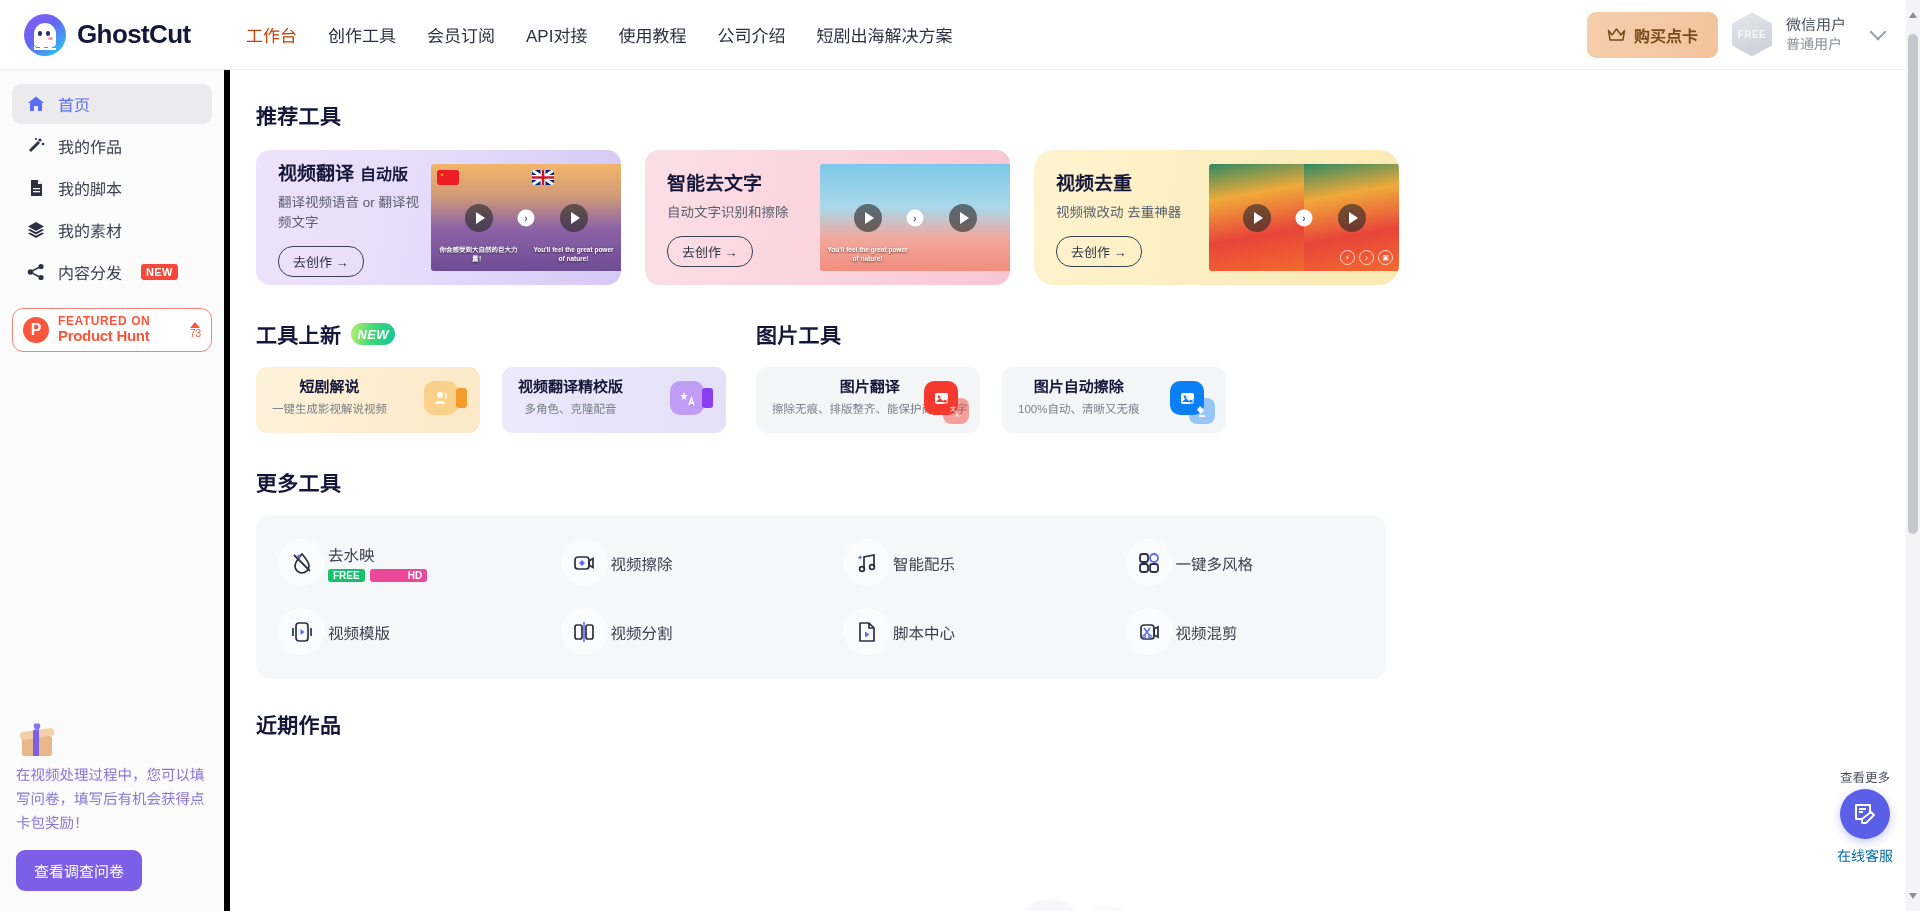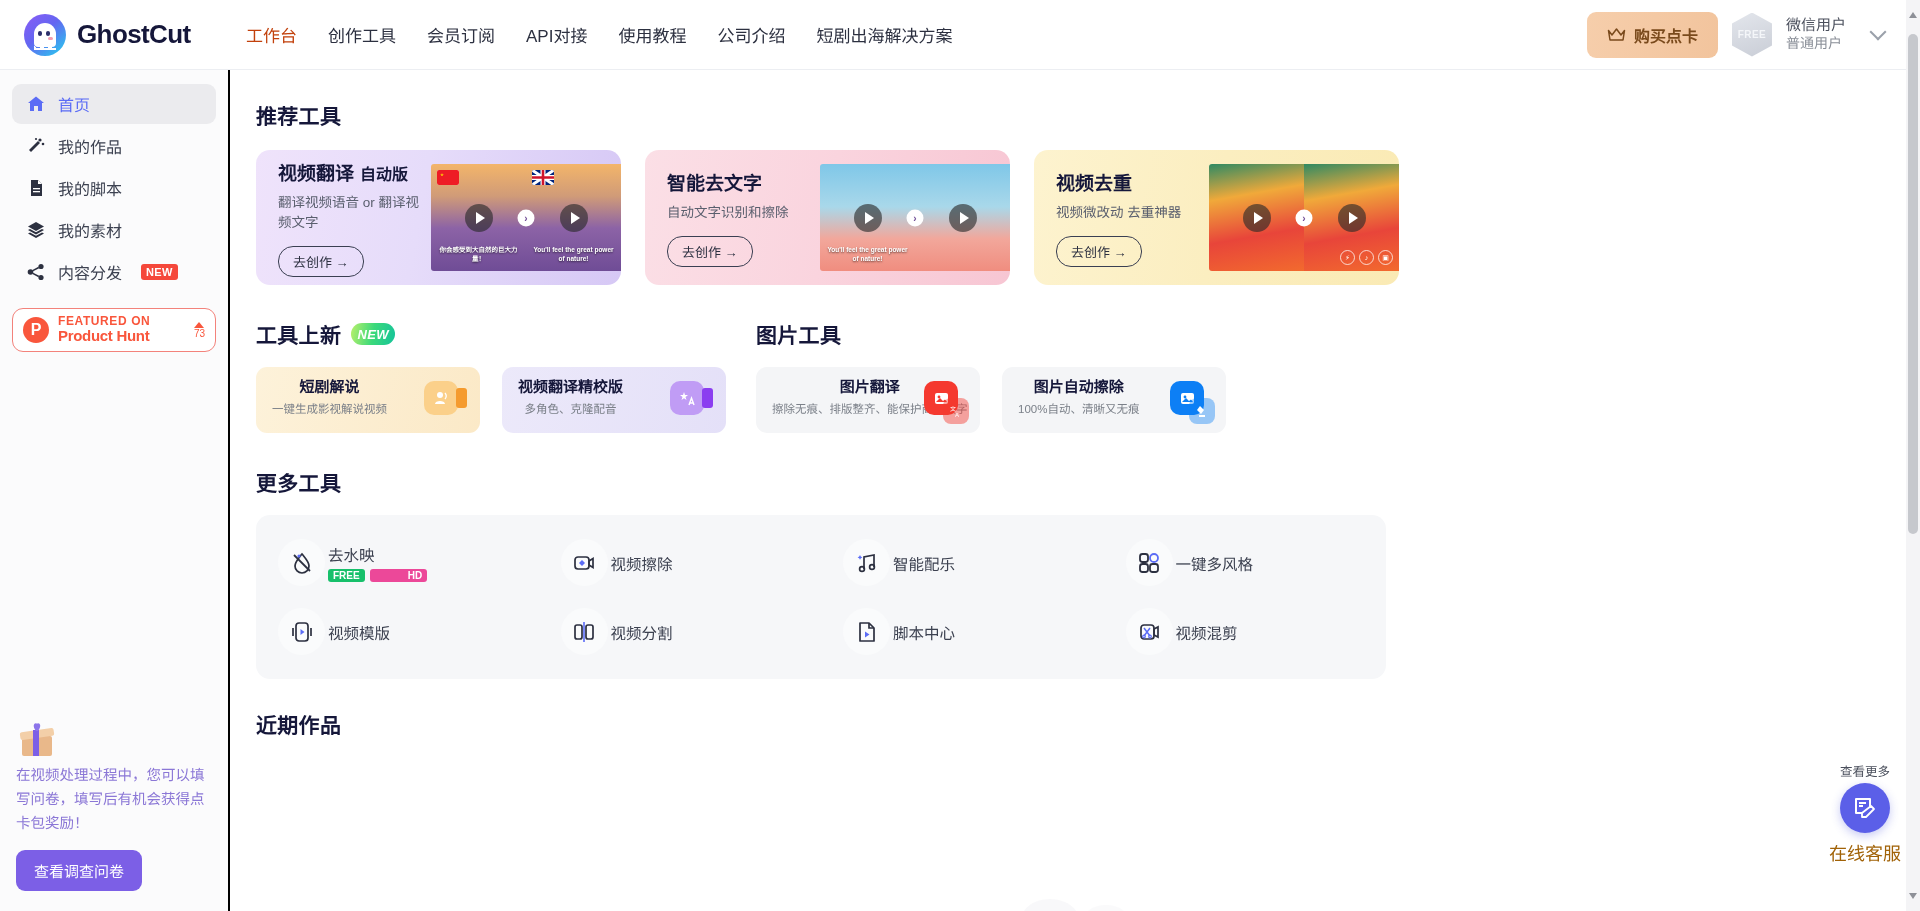--- a/index.html
+++ b/index.html
@@ -66,30 +66,30 @@
     position: absolute; inset: 0;
     background: linear-gradient(160deg,#e3e6ec,#c9cdd6);
     clip-path: polygon(50% 0%, 100% 25%, 100% 75%, 50% 100%, 0% 75%, 0% 25%);
   }
   .badge-free span {
     position: relative; font-size: 10px; font-weight: 700; color: #f4f6f9;
     letter-spacing: 0.4px;
   }
   .user-meta { display: flex; flex-direction: column; line-height: 1.35; }
   .user-name { font-size: 15px; color: #4a4f5c; }
-  .user-role { font-size: 14px; color: #8b9099; font-family: Liberation Serif, serif; }
+  .user-role { font-size: 14px; color: #8b9099; }
   .chev { width: 12px; height: 12px; border-right: 2px solid #9aa0aa; border-bottom: 2px solid #9aa0aa; transform: rotate(45deg); margin: 0 8px 6px 12px; cursor: pointer; }
 
   
   .body { display: flex; flex: 1; min-height: 0; position: relative; }
 
   
   .sidebar {
     width: 230px; min-width: 230px;
-    background: #fbfbfc; border-right: 2px solid #000000;
+    background: #fbfbfc; border-right: 6px solid #000000;
     display: flex; flex-direction: column; padding: 14px 12px 10px 12px;
     position: relative;
     justify-content: space-between;
   }
   .side-item {
     display: flex; align-items: center; gap: 13px;
     height: 40px; border-radius: 9px; padding: 0 14px;
     cursor: pointer; font-size: 16px; color: #3c4150; margin-bottom: 2px;
   }
   .side-item.active { background: #ebebee; color: #5b6cf5; font-weight: 400; }
@@ -136,21 +136,21 @@
   }
 
   
   .rec-row { display: flex; gap: 24px; margin-top: 20px; }
   .rec-card {
     width: 365px; height: 135px; border-radius: 14px;
     display: flex; align-items: center; padding: 0 0 0 22px; position: relative; overflow: hidden; cursor: pointer;
   }
   .rec-card.c1 { background: linear-gradient(100deg,#efe3fb 0%, #e6dcfa 45%, #d6c8f5 100%); }
   .rec-card.c2 { background: linear-gradient(100deg,#fbdfe6 0%, #fad4de 50%, #f7c6d3 100%); }
-  .rec-card.c3 { background: linear-gradient(100deg,#fdf3cf 0%, #fbeec0 50%, #faeab4 100%); }
+  .rec-card.c3 { background: linear-gradient(100deg,#fdf3cf 0%, #fbeec0 50%, #faeab4 100%); border-radius: 20px; }
   .rec-left { width: 150px; z-index: 2; }
   .rec-title { font-size: 19px; font-weight: 700; color: #15173a; display: flex; align-items: baseline; gap: 6px; }
   .rec-title .sup { font-size: 16px; font-weight: 700; color: #15173a; }
   .rec-desc { font-size: 13.5px; color: #5a5f6e; margin-top: 8px; line-height: 1.45; }
   .rec-btn {
     margin-top: 13px; display: inline-block; border: 1px solid #3a3f52; border-radius: 15px;
     padding: 5px 14px; font-size: 13px; color: #2c3040; background: transparent; cursor: pointer; font-family: inherit;
   }
   .rec-thumb {
     position: absolute; right: 0; top: 0; height: 135px; width: 190px;
@@ -218,21 +218,21 @@
   
   .service-widget {
     position: absolute; right: 18px; bottom: 46px; width: 74px;
     display: flex; flex-direction: column; align-items: center; cursor: pointer; z-index: 30;
   }
   .service-circle {
     width: 50px; height: 50px; border-radius: 50%; background: #5b5fe8;
     display: flex; align-items: center; justify-content: center;
     box-shadow: 0 3px 10px rgba(70,80,220,.3);
   }
-  .service-lbl { font-size: 18px; color: #a16207; margin-top: 6px; }
+  .service-lbl { font-size: 14px; color: #0369a1; margin-top: 6px; }
   .service-top { position: absolute; top: -22px; font-size: 12.5px; color: #4a4f5c; white-space: nowrap; }
 
   
   .scroll-track { position: absolute; right: 0; top: 0; width: 14px; height: 911px; background: #f4f4f6; z-index: 40; }
   .scroll-thumb { position: absolute; right: 2px; top: 34px; width: 10px; height: 500px; border-radius: 5px; background: #c6c8cd; }
   .scroll-arrow { position: absolute; right: 3px; width: 0; height: 0; border-left: 4px solid transparent; border-right: 4px solid transparent; }
   .scroll-arrow.up { top: 12px; border-bottom: 6px solid #8d9097; }
   .scroll-arrow.down { bottom: 12px; border-top: 6px solid #8d9097; }
 
   .page-foot { position: absolute; left: 0; right: 0; bottom: 0; height: 24px; }

